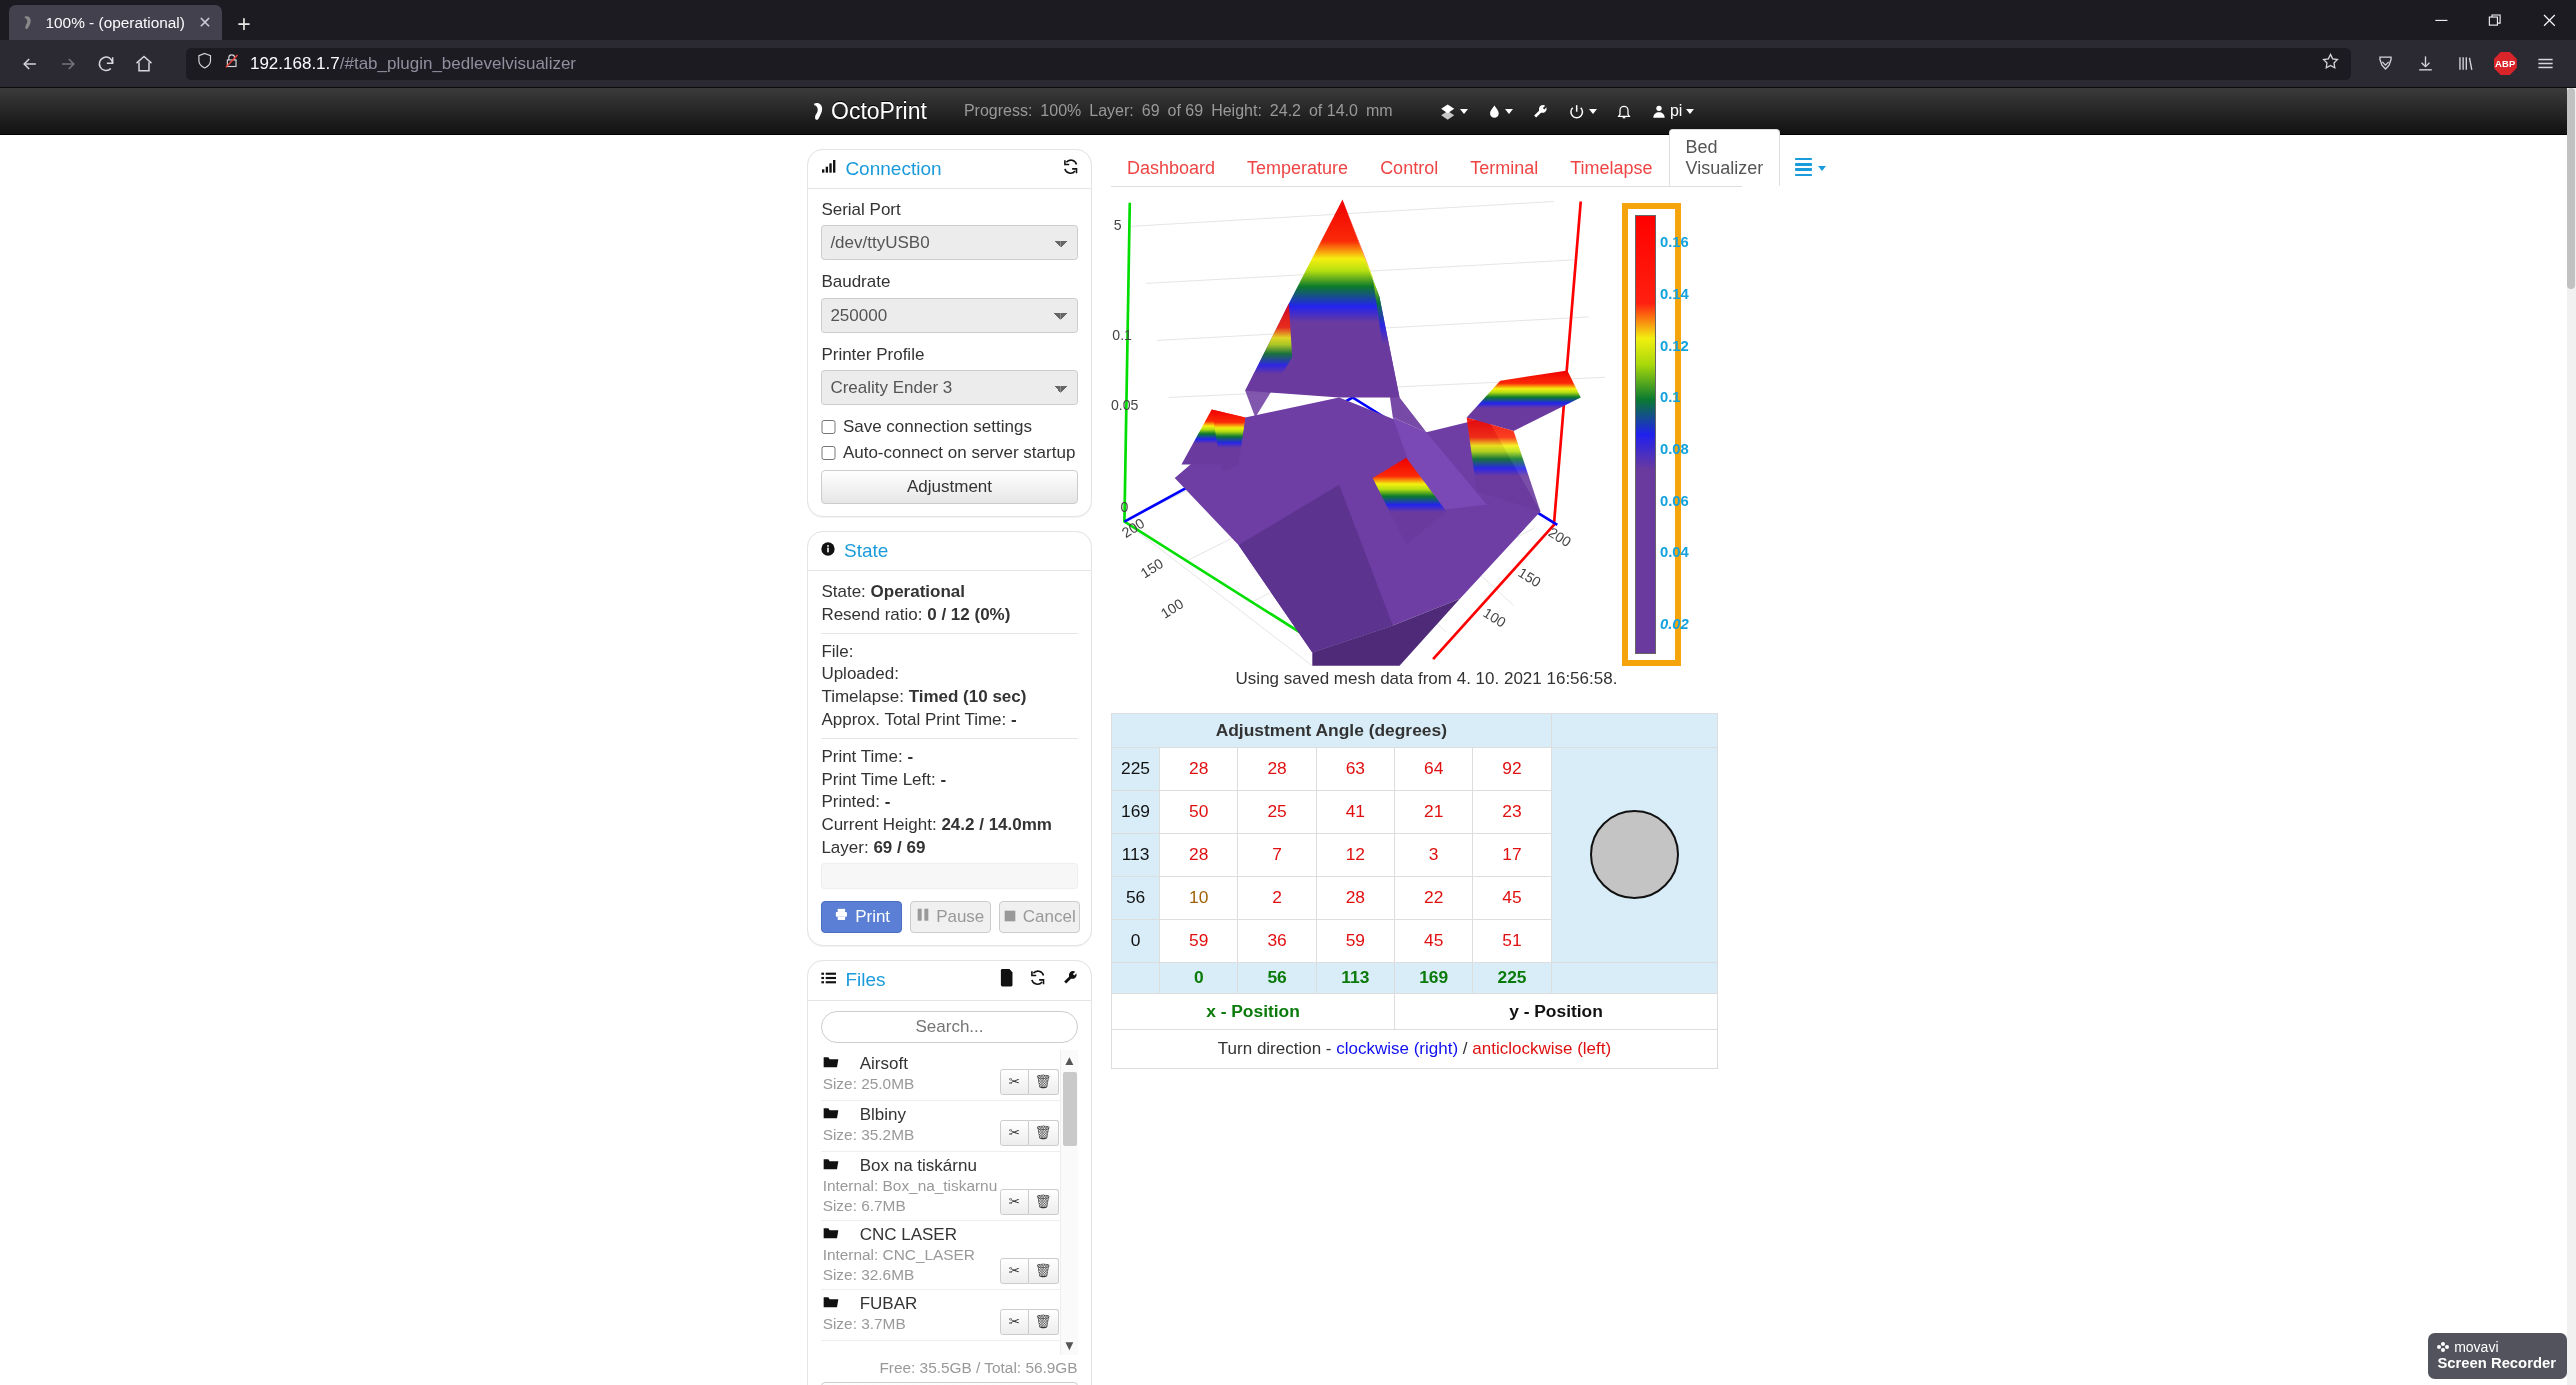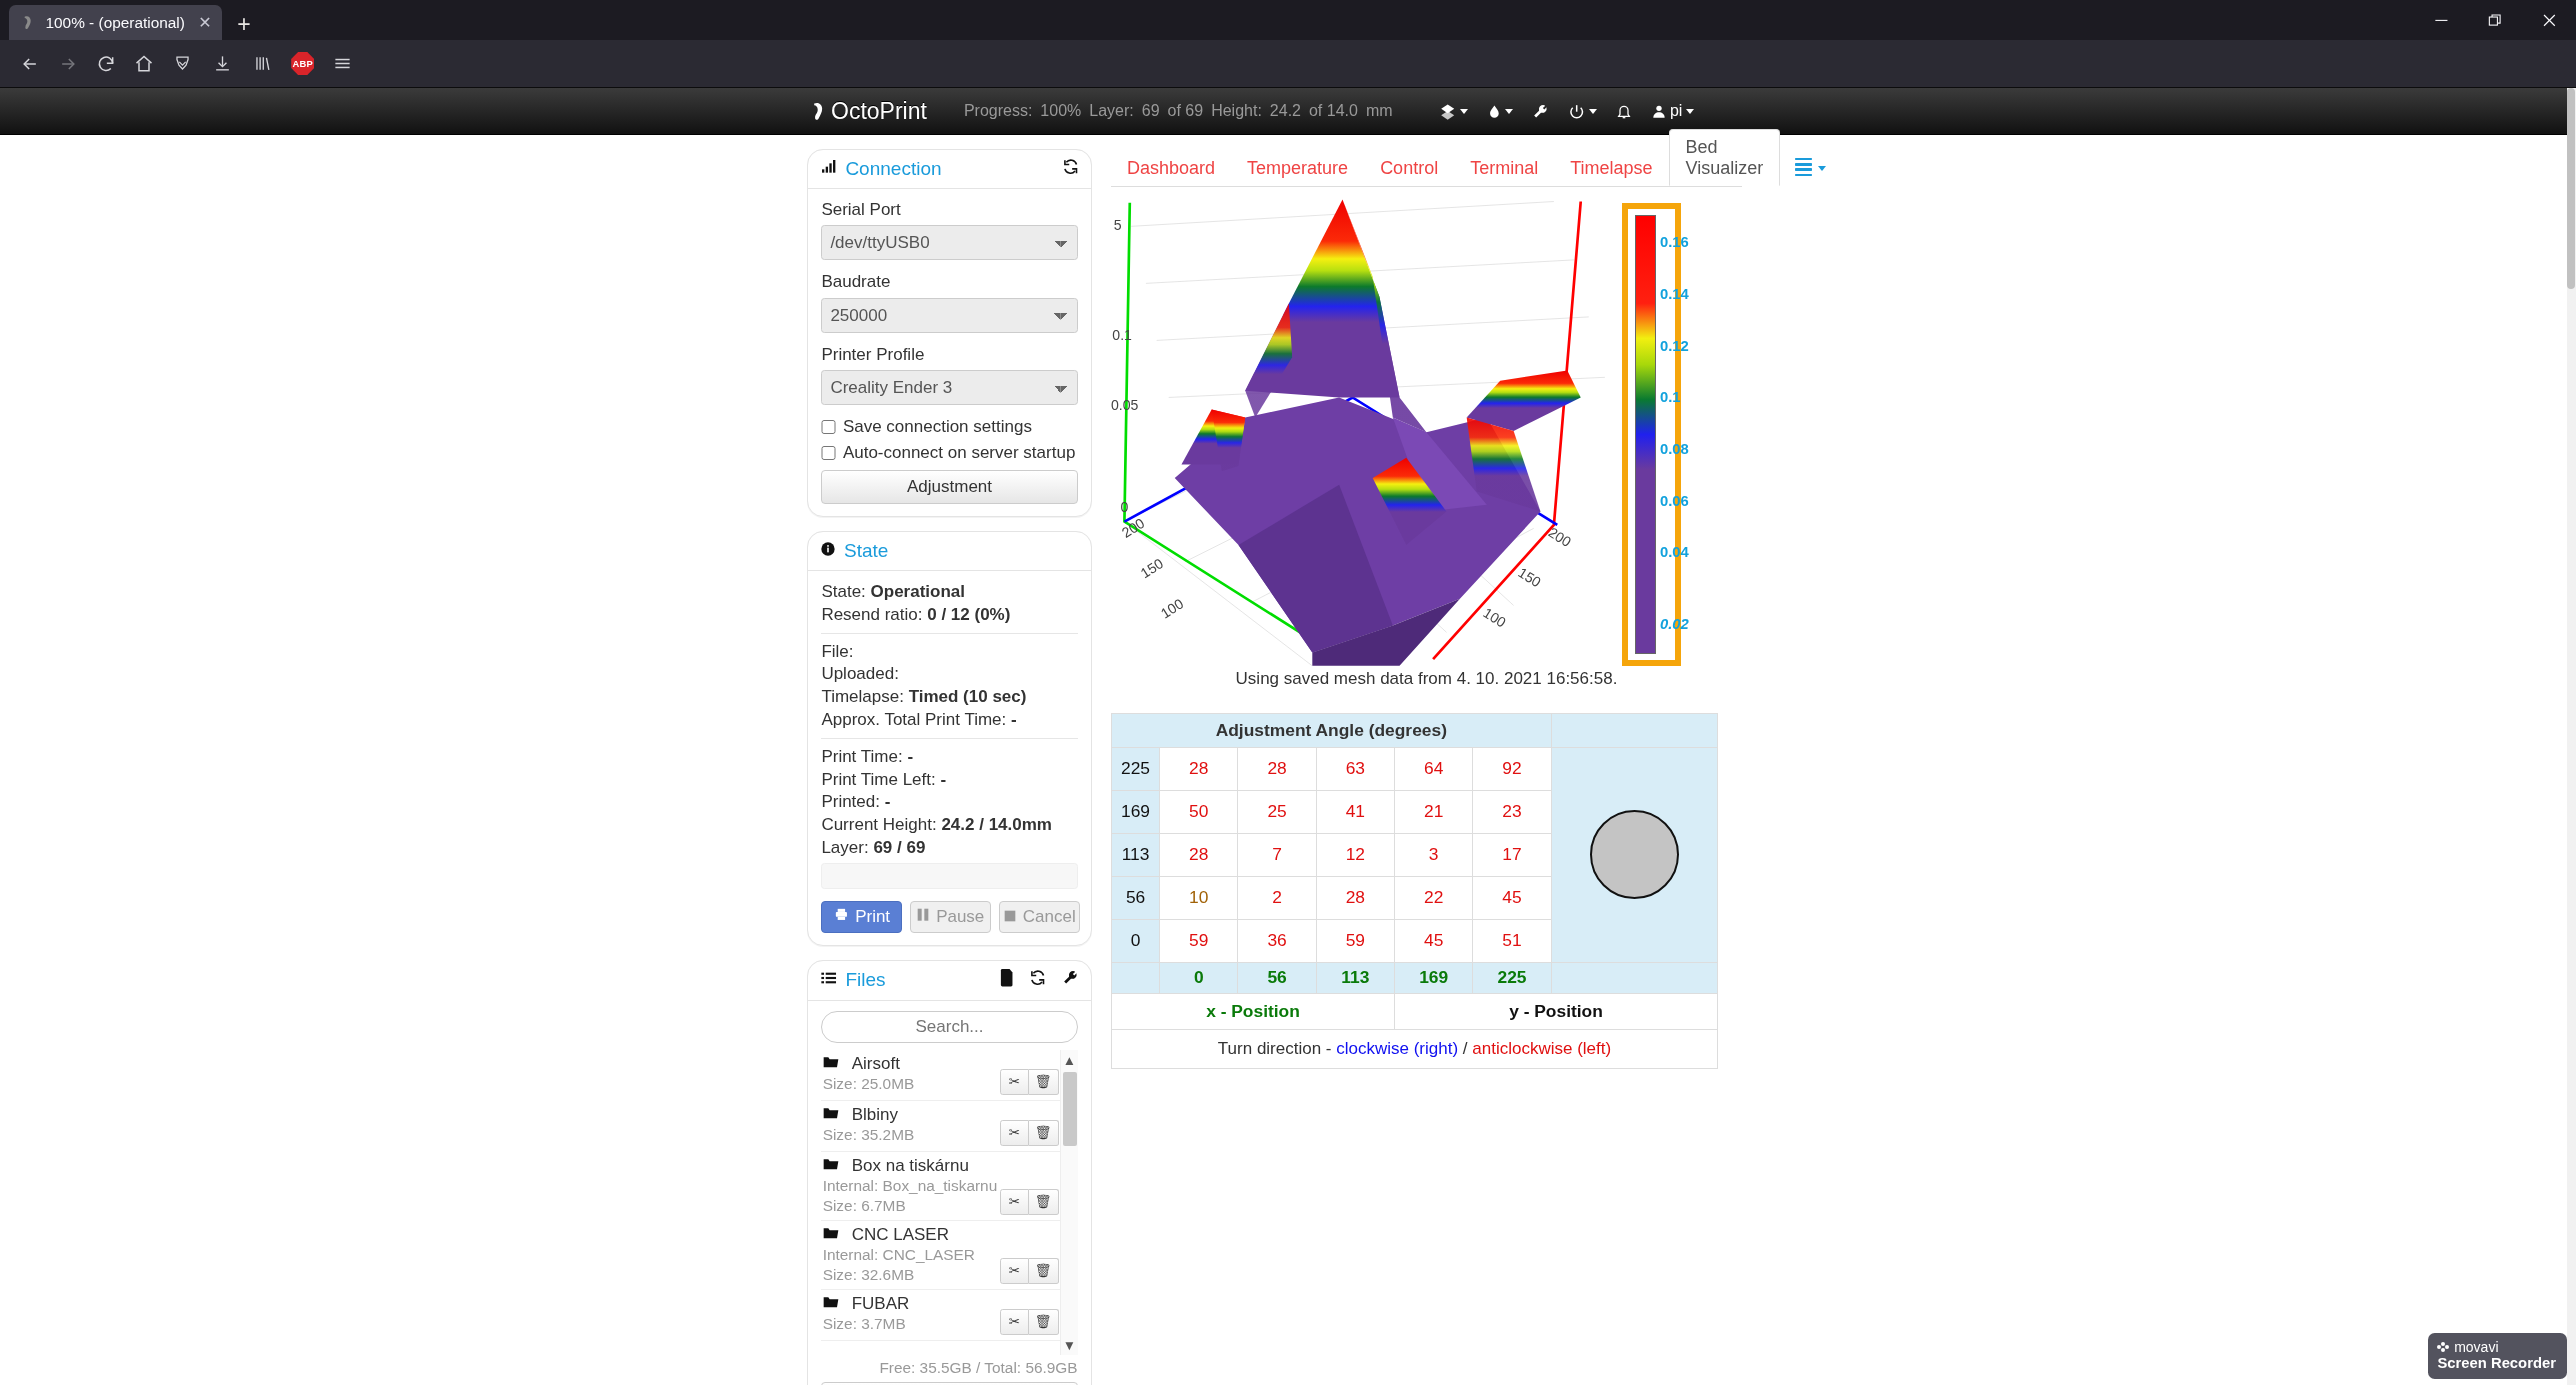--- a/index.html
+++ b/index.html
@@ -123,21 +123,21 @@
   .btn-print { flex:0 0 auto; width:81px; height:32px; background:#5a7fd4; border:0.7px solid #4b6fc0; color:#fff; }
   .btn-dis { flex:0 0 auto; width:81px; height:32px; background:#f0f0f0; border:0.7px solid #ccc; color:#999; }
 
   .search {
     width:100%; height:32px; border:0.7px solid #ccc; border-radius:16px; padding:0 13.4px;
     font-size:17px; color:#555; font-family:"Liberation Sans",sans-serif;
     display:block; margin:0 auto 6.7px auto; text-align:center;
   }
   .filelist { position:relative; height:305px; overflow:hidden; }
   .file-row { border-bottom:0.7px solid #eee; padding:4px 1.3px 5.4px 1.3px; position:relative; min-height:51px; }
-  .file-name { font-size:17px; color:#333; display:flex; align-items:center; gap:13px; }
+  .file-name { font-size:17px; color:#333; display:flex; align-items:center; gap:21px; }
   .file-sub { font-size:15.4px; color:#999; margin-top:1.3px; }
   .file-acts { position:absolute; right:19px; bottom:5.4px; display:flex; }
   .file-act {
     width:29.5px; height:25.5px; background:linear-gradient(to bottom,#fff,#ededed);
     border:0.7px solid #ccc; display:flex; align-items:center; justify-content:center;
     font-size:13.4px; color:#333; cursor:pointer;
   }
   .file-act:first-child { border-radius:2.7px 0 0 2.7px; }
   .file-act:last-child { border-radius:0 2.7px 2.7px 0; border-left:none; }
   .fscroll { position:absolute; right:0; top:0; width:17.4px; height:100%; background:#fafafa; border-left:0.7px solid #eee;}
@@ -265,20 +265,40 @@
           <path d="M20 4v7h-7"></path>
         </svg>
     </div>
     <div class="navbtn">
       <svg width="20" height="20" viewBox="0 0 24 24" fill="none" stroke="#d6d6db" stroke-width="1.8">
           <path d="M3 11l9-8 9 8"></path>
           <path d="M6 10v10h12V10"></path>
         </svg>
     </div>
 
+    <div class="urlbar">
+      <span>
+        <svg width="17.4" height="17.4" viewBox="0 0 24 24" fill="none" stroke="#d6d6db" stroke-width="1.6">
+            <path d="M12 2l8 3v7c0 5-4 8-8 10-4-2-8-5-8-10V5z"></path>
+          </svg>
+      </span>
+      <span>
+        <svg width="17.4" height="17.4" viewBox="0 0 24 24">
+            <path d="M8 11V8a4 4 0 0 1 8 0v3" fill="none" stroke="#d6d6db" stroke-width="1.6"></path>
+            <rect x="6" y="11" width="12" height="9" fill="none" stroke="#d6d6db" stroke-width="1.6"></rect>
+            <line x1="4" y1="21" x2="20" y2="4" stroke="#e8403a" stroke-width="2"></line>
+          </svg>
+      </span>
+      <span class="url-text"><span class="host">192.168.1.7</span><span class="path">/#tab_plugin_bedlevelvisualizer</span></span>
+      <span class="url-star">
+        <svg width="19" height="19" viewBox="0 0 24 24" fill="none" stroke="#d6d6db" stroke-width="1.6">
+            <path d="M12 3l2.7 5.6 6.1.9-4.4 4.3 1 6.1-5.4-2.9-5.4 2.9 1-6.1L3.2 9.5l6.1-.9z"></path>
+          </svg>
+      </span>
+    </div>
 
     <div class="toolbar-icons">
       <div class="navbtn">
         <svg width="19" height="19" viewBox="0 0 24 24" fill="none" stroke="#d6d6db" stroke-width="1.6">
             <path d="M5 4h14v3l-2.5 7-4.5 5-4.5-5L5 7z"></path>
             <path d="M8 10l4 4 4-4"></path>
           </svg>
       </div>
       <div class="navbtn">
         <svg width="19" height="19" viewBox="0 0 24 24" fill="none" stroke="#d6d6db" stroke-width="1.7">

